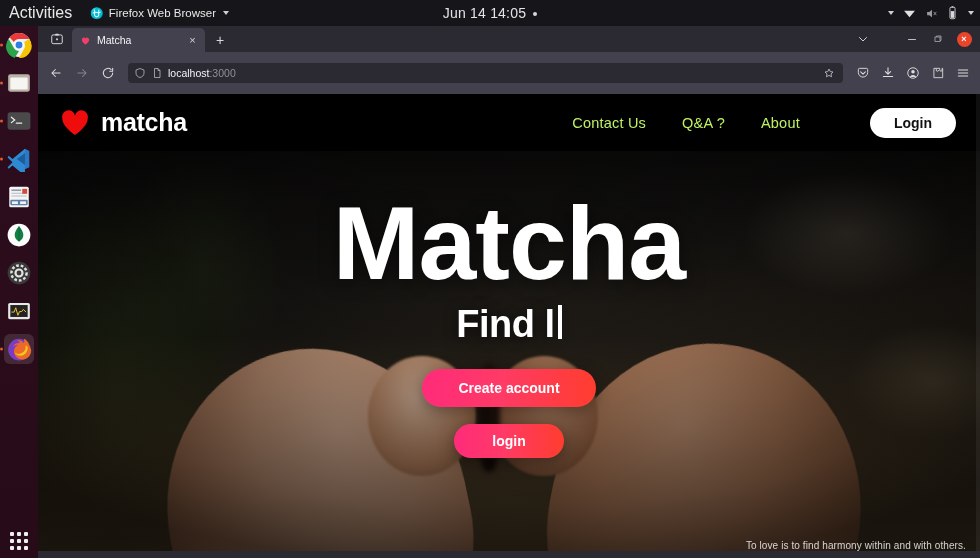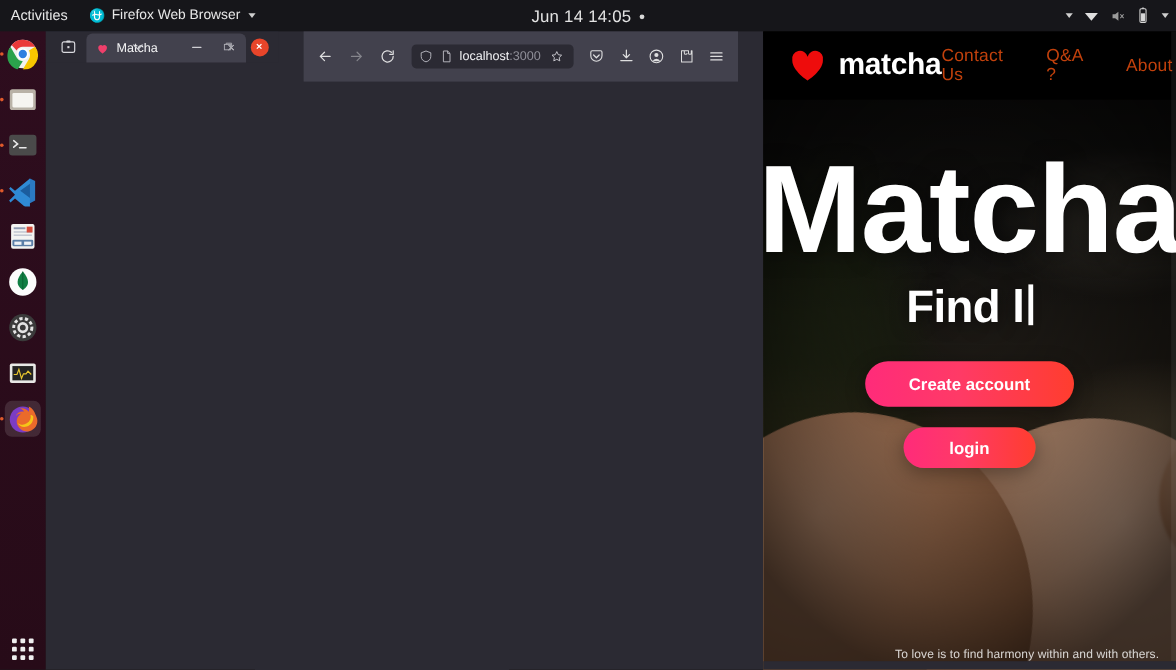--- a/index.html
+++ b/index.html
@@ -16,21 +16,21 @@
     position: absolute; top: 0; left: 0;
     width: 980px; height: 26px;
     background: #16161a;
     display: flex; align-items: center;
     font-size: 11.5px; color: #dcdcdc;
     z-index: 50;
   }
   .activities {
     padding: 0 10px 0 9px; height: 26px;
     display: flex; align-items: center;
-    font-size: 12px; color: #e8e8e8; text-align: right;
+    font-size: 16px; color: #e8e8e8; text-align: right;
   }
   .app-menu {
     display: flex; align-items: center; gap: 5px;
     padding: 0 8px; height: 26px;
     color: #e8e8e8; font-size: 11.5px;
   }
   .ff-glyph { font-size: 11px; color: #e8e8e8; display:inline-block; }
   .caret-sm {
     width: 0; height: 0;
     border-left: 3.5px solid transparent;
@@ -89,21 +89,21 @@
     display: grid; grid-template-columns: repeat(3, 4px);
     grid-template-rows: repeat(3, 4px); gap: 3px;
   }
   .grid9 i { background: #efefef; border-radius: 1px; display: block; }
 
   
   .ff-window {
     position: absolute; left: 38px; top: 26px;
     width: 942px; height: 532px;
     background: #2b2a33;
-    display: flex;  gap: 21px;
+    display: flex; flex-direction: column;
   }
 
   
   .tabstrip {
     height: 26px; background: #2b2a33;
     display: flex; align-items: flex-end;
     padding-left: 4px; position: relative;
   }
   .firefox-view {
     width: 30px; height: 22px; margin-bottom: 2px;
@@ -261,21 +261,21 @@
   .brand { display: flex; align-items: center; gap: 11px; }
   .brand-name {
     color: #fff; font-size: 25px; font-weight: 700;
     letter-spacing: -.3px;
   }
   .site-nav {
     margin-left: auto;
     display: flex; align-items: center; gap: 36px;
   }
   .nav-link {
-    color: #c2410c; font-size: 14.5px; letter-spacing: .2px;
+    color: #bef264; font-size: 14.5px; letter-spacing: .2px;
   }
   .login-pill {
     margin-left: 34px;
     background: #fff; color: #121212;
     font-size: 14px; font-weight: 700;
     border-radius: 999px;
     padding: 8px 24px;
     line-height: 1;
   }
 

